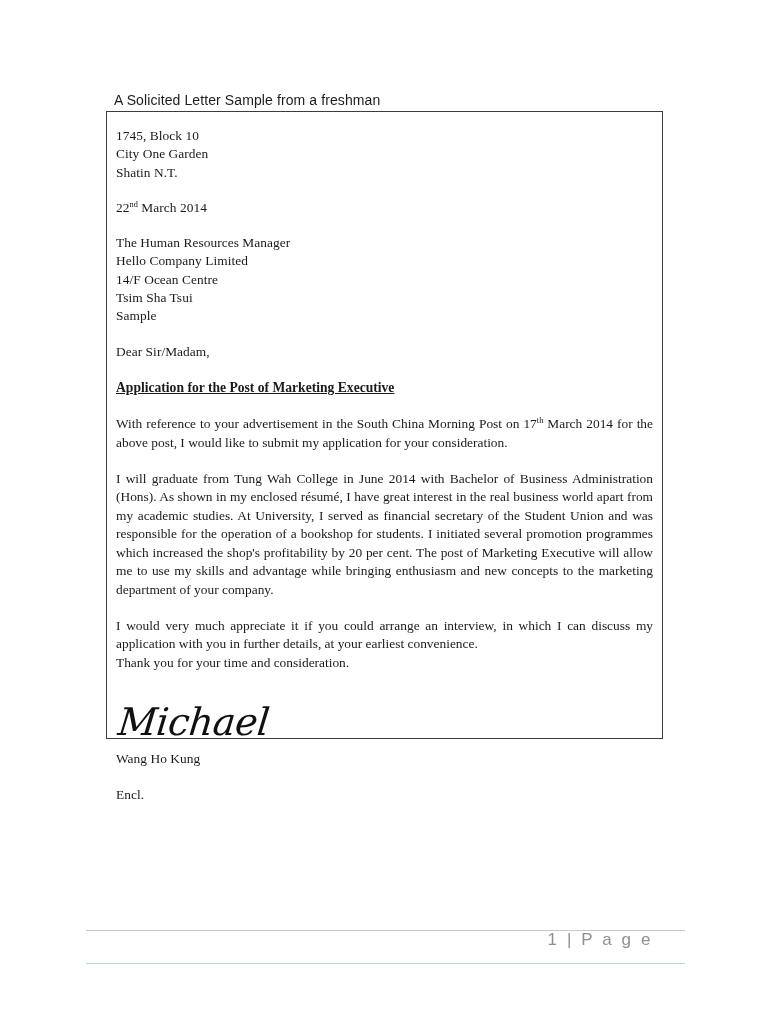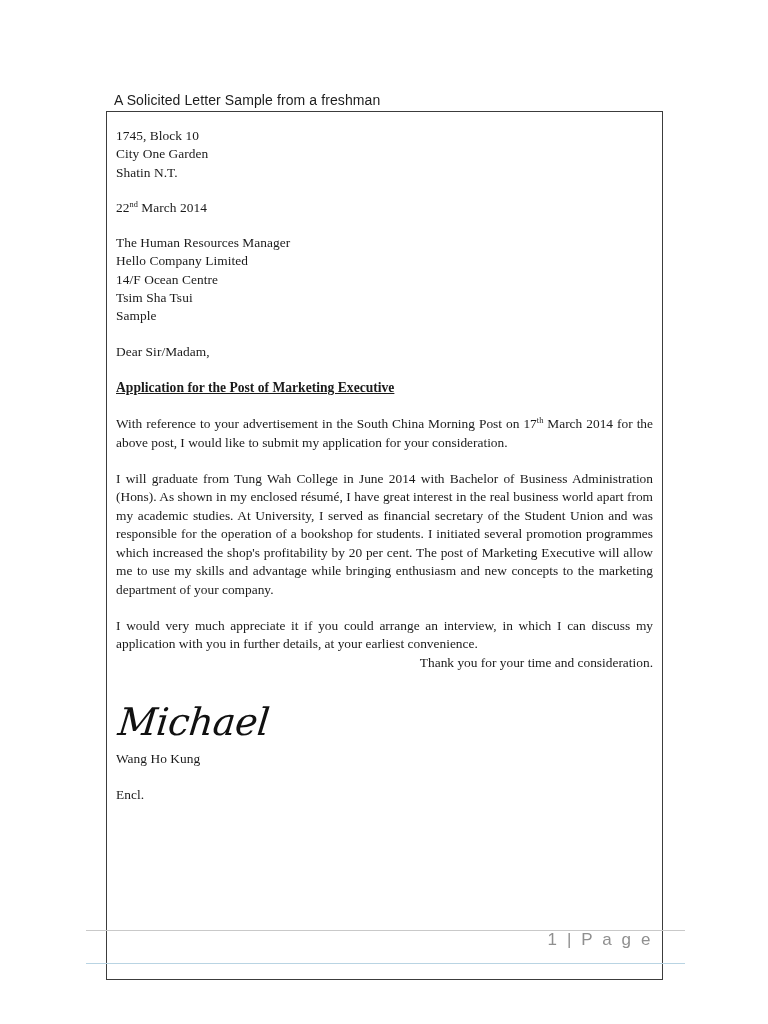--- a/index.html
+++ b/index.html
@@ -34,21 +34,21 @@
     letter-spacing: 0.1px;
     white-space: nowrap;
   }
 
   
   .letter-box {
     position: absolute;
     left: 106px;
     top: 111px;
     width: 557px;
-    height: 869px;
+    height: 628px;
     border: 1.2px solid #3c3c3c;
     box-sizing: border-box;
     background: #ffffff;
   }
 
   .letter-inner {
     position: absolute;
     left: 9px;
     top: 15px;
     right: 9px;
@@ -90,21 +90,21 @@
   .para {
     text-align: justify;
     text-justify: inter-word;
     font-size: 13.4px;
     line-height: 18.4px;
     margin: 0;
   }
 
   
   .closing .tail {
-    text-align: right;
+    text-align: left;
   }
 
   
   .signature {
     font-family: "DejaVu Serif", serif;
     font-style: italic;
     font-size: 38px;
     line-height: 44px;
     letter-spacing: -0.5px;
     color: #111111;

